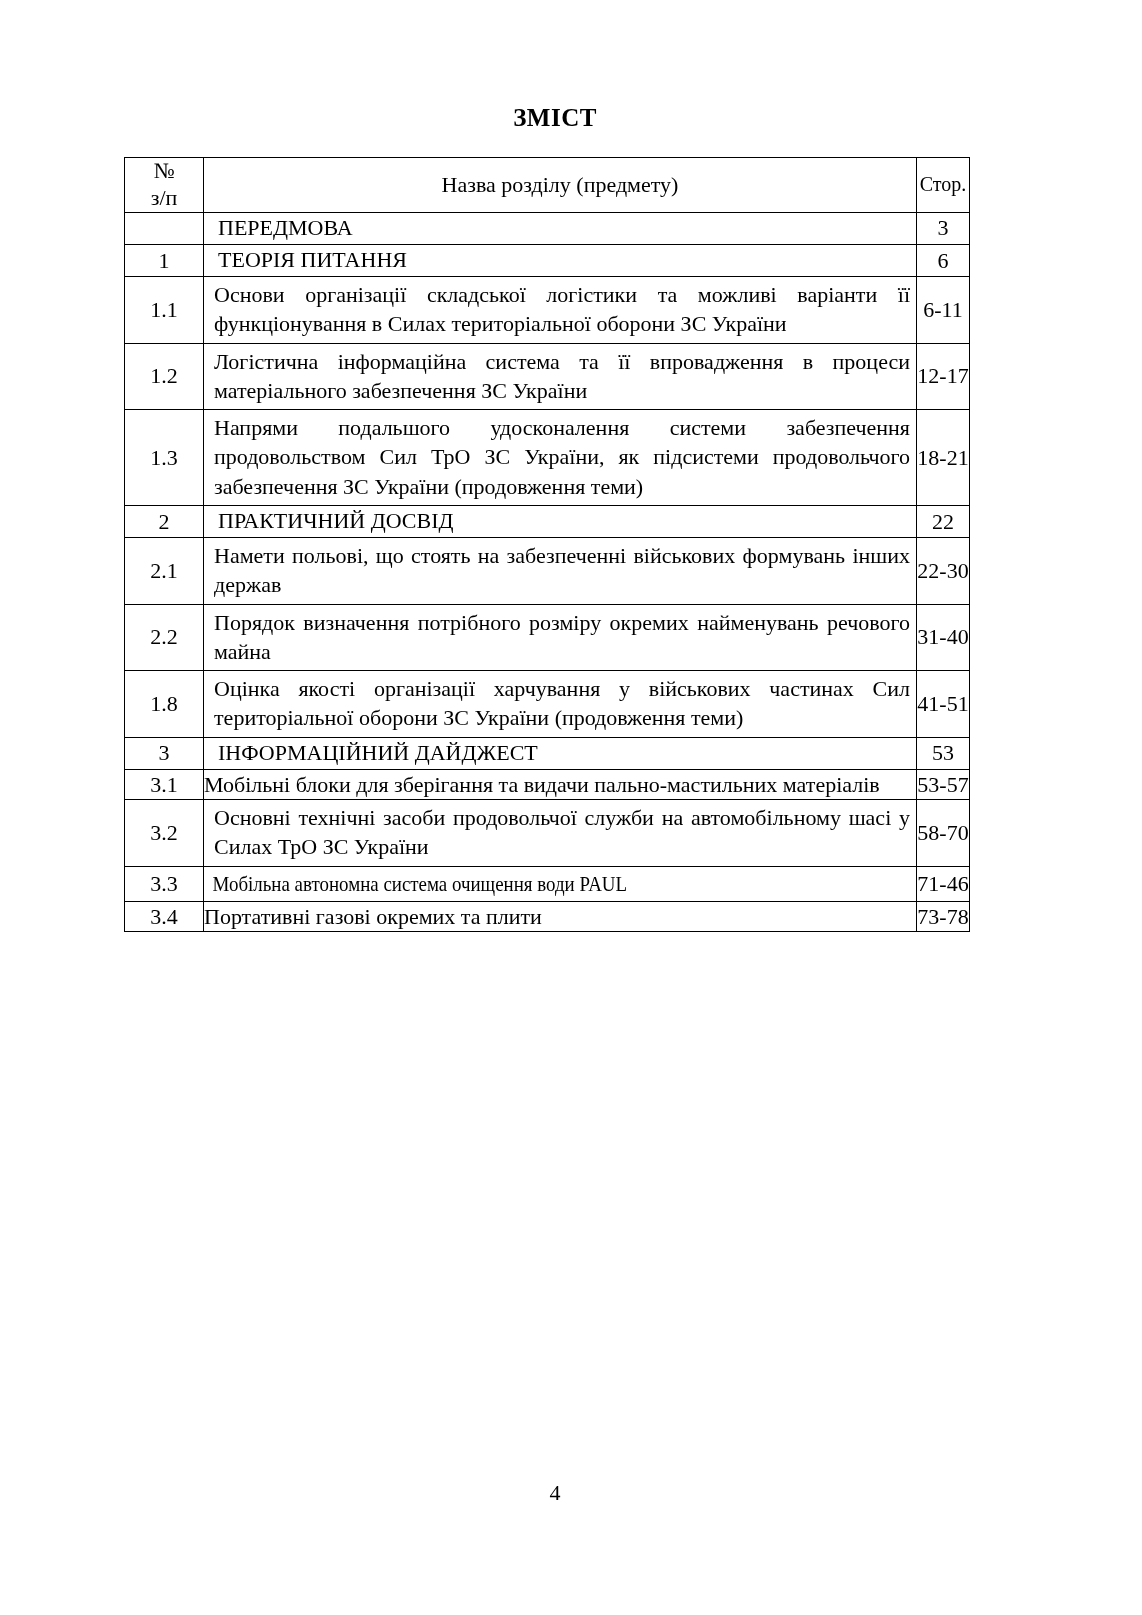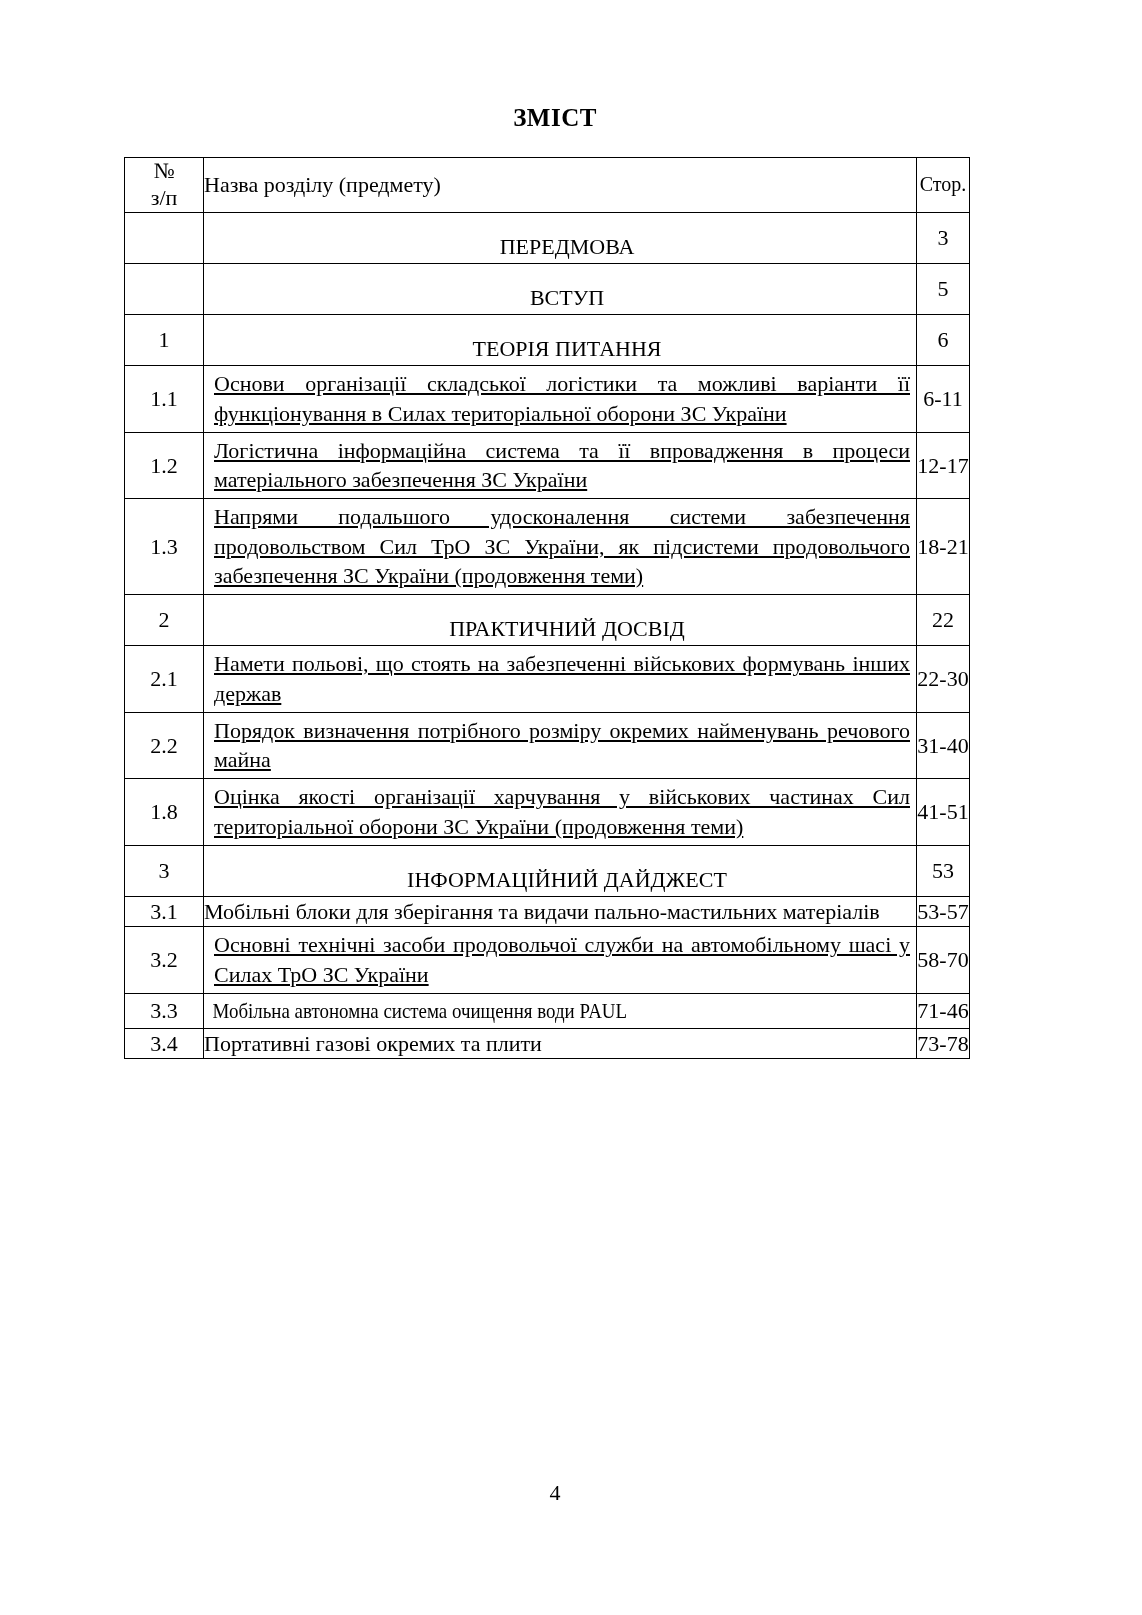--- a/index.html
+++ b/index.html
@@ -55,21 +55,21 @@
   col.c-page { width: 53px; }
 
   
   .hdr-num {
     text-align: center;
     font-size: 22px;
     line-height: 1.22;
     padding: 6px 0 8px 0;
   }
   .hdr-name {
-    text-align: left;
+    text-align: center;
     font-size: 22px;
     padding: 6px 0 8px 0;
   }
   .hdr-page {
     text-align: center;
     font-size: 20px;
     padding: 6px 2px 8px 2px;
   }
 
   
@@ -89,27 +89,25 @@
   
   .cell-name {
     font-size: 22px;
     line-height: 1.33;
     padding: 2px 6px 3px 10px;
   }
   .cell-name.just {
     text-align: justify;
     text-align-last: left;
     padding: 3px 6px 4px 10px;
-    text-decoration: underline;
   }
   .cell-name.head {
     padding-left: 14px;
-    padding-top: 19px;
+    padding-top: 0;
     padding-bottom: 2px;
-    text-align: center;
   }
   .cell-name.narrow {
     font-stretch: condensed;
     transform: scaleX(0.86);
     transform-origin: left center;
     width: 713px;
     display: block;
     white-space: nowrap;
   }
 
@@ -145,25 +143,20 @@
         <th class="hdr-page">Стор.</th>
       </tr>
     </thead>
     <tbody id="toc-body">
         <tr>
           <td class="cell-num"></td>
           <td class="cell-name head">ПЕРЕДМОВА</td>
           <td class="cell-page">3</td>
         </tr>
         <tr>
-          <td class="cell-num"></td>
-          <td class="cell-name head">ВСТУП</td>
-          <td class="cell-page">5</td>
-        </tr>
-        <tr>
           <td class="cell-num">1</td>
           <td class="cell-name head">ТЕОРІЯ ПИТАННЯ</td>
           <td class="cell-page">6</td>
         </tr>
         <tr>
           <td class="cell-num">1.1</td>
           <td class="cell-name just">Основи організації складської логістики та можливі варіанти її функціонування в Силах територіальної оборони ЗС України</td>
           <td class="cell-page">6-11</td>
         </tr>
         <tr>

